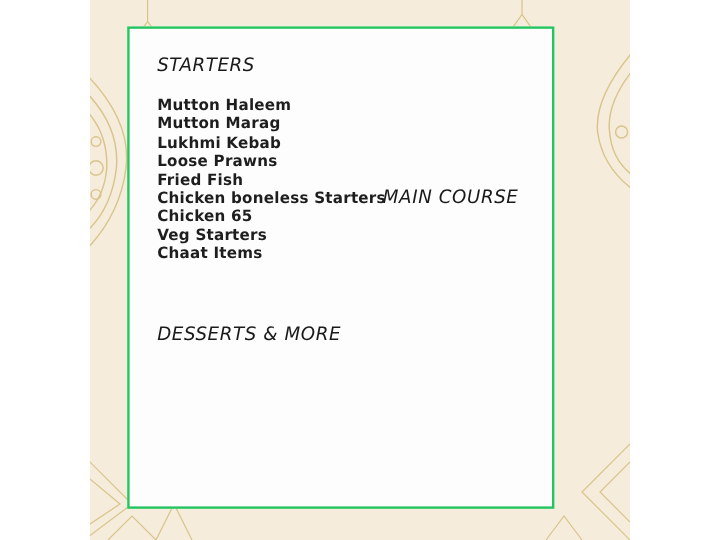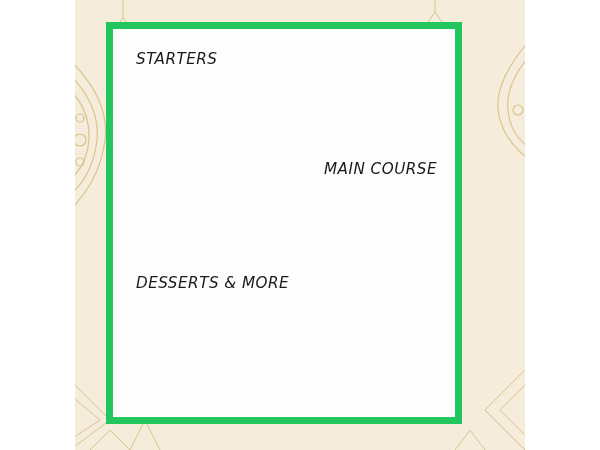--- a/index.html
+++ b/index.html
@@ -7,21 +7,21 @@
       width: 600px; height: 450px; background: #ffffff; position: relative; overflow: hidden;
       font-family: "DejaVu Sans", sans-serif;
     }
     .poster {
       position: absolute; left: 75px; top: 0; width: 450px; height: 450px;
       background: #f6ecdc; overflow: hidden;
     }
     .ornament { position: absolute; }
     .card {
       position: absolute; left: 31px; top: 22px; width: 356px; height: 402px;
-      background: #fdfdfd; border: 7px solid #22c55e; box-sizing: border-box;
+      background: #fdfdfd; border: 2px solid #22c55e; box-sizing: border-box;
     }
     .badge {
       position: absolute; left: 196px; top: 12px; width: 207px; height: 55px;
     }
     .badge svg { position: absolute; left: 0; top: 0; }
     .badge-text {
       position: absolute; left: 0; top: 0; width: 100%; height: 100%;
       display: flex; align-items: center; justify-content: center;
       color: #ffffff; font-family: "DejaVu Serif", serif; font-size: 18px; letter-spacing: 0.5px;
       transform: scaleX(0.92);
@@ -83,19 +83,30 @@
   <svg class="ornament" style="left:330px;top:360px" width="120" height="90" viewBox="0 0 120 90">
     <g fill="none" stroke="#d8c48a" stroke-width="1">
       <path d="M120 10 L80 50 L120 90"></path>
         <path d="M120 25 L95 50 L120 75"></path>
       <path d="M50 90 L65 70 L80 90"></path>
     </g>
   </svg>
 
   <div class="card">
     <div class="section-title" style="left:23px;top:21px">STARTERS</div>
+    <ul class="items" style="left:23px;top:57px">
+      <li>Mutton Haleem</li>
+      <li>Mutton Marag</li>
+      <li>Lukhmi Kebab</li>
+      <li>Loose Prawns</li>
+      <li>Fried Fish</li>
+      <li>Chicken boneless Starters</li>
+      <li>Chicken 65</li>
+      <li>Veg Starters</li>
+      <li>Chaat Items</li>
+    </ul>
 
     <div class="section-title" style="left:211px;top:131px">MAIN COURSE</div>
 
     <div class="section-title" style="left:23px;top:245px">DESSERTS &amp; MORE</div>
   </div>
 
 </div>
 
 </body></html>

